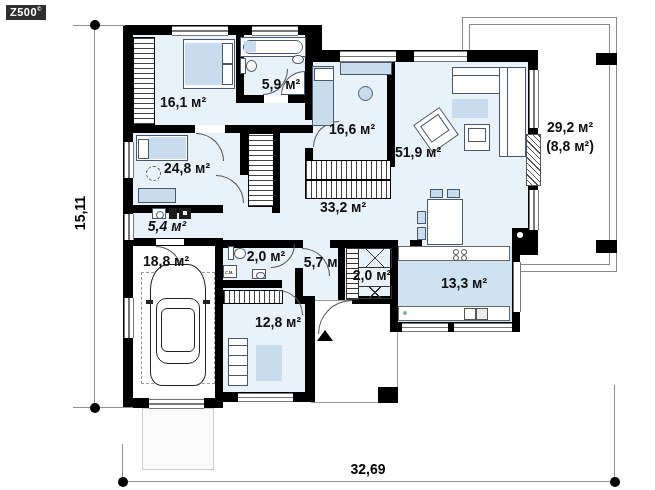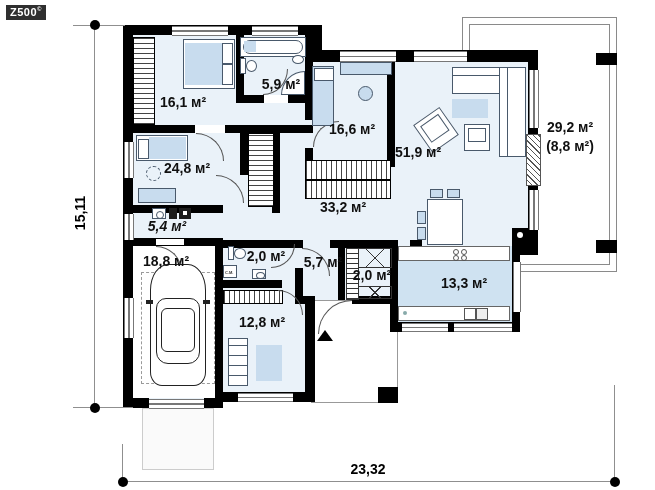--- a/index.html
+++ b/index.html
@@ -247,29 +247,29 @@
   <div class="lbl" style="left:570px;top:127px;">29,2 м²</div>
   <div class="lbl" style="left:570px;top:146px;">(8,8 м²)</div>
   <div class="lbl" style="left:187px;top:168px;">24,8 м²</div>
   <div class="lbl" style="left:343px;top:207px;">33,2 м²</div>
   <div class="lbl" style="left:167px;top:226px;font-style:italic;">5,4 м²</div>
   <div class="lbl" style="left:166px;top:261px;">18,8 м²</div>
   <div class="lbl" style="left:266px;top:256px;">2,0 м²</div>
   <div class="lbl" style="left:323px;top:262px;">5,7 м²</div>
   <div class="lbl" style="left:372px;top:275px;">2,0 м²</div>
   <div class="lbl" style="left:464px;top:283px;">13,3 м²</div>
-  <div class="lbl" style="left:262px;top:322px;">12,8 м²</div>
+  <div class="lbl" style="left:278px;top:322px;">12,8 м²</div>
 
   <div class="dline" style="left:94px;top:25px;width:1px;height:383px;"></div>
   <div class="dline" style="left:73px;top:25px;width:52px;height:1px;"></div>
   <div class="dline" style="left:73px;top:407px;width:60px;height:1px;"></div>
   <div class="dot" style="left:90px;top:20px;"></div>
   <div class="dot" style="left:90px;top:403px;"></div>
   <div class="dim" style="left:80px;top:213px;transform:translate(-50%,-50%) rotate(-90deg);">15,11</div>
 
   <div class="dline" style="left:123px;top:481px;width:492px;height:1px;"></div>
   <div class="dline" style="left:122px;top:444px;width:1px;height:38px;"></div>
   <div class="dline" style="left:614px;top:385px;width:1px;height:97px;"></div>
   <div class="dot" style="left:118px;top:477px;"></div>
   <div class="dot" style="left:610px;top:477px;"></div>
-  <div class="dim" style="left:368px;top:469px;transform:translate(-50%,-50%);">23,32</div>
+  <div class="dim" style="left:368px;top:469px;transform:translate(-50%,-50%);">32,69</div>
 
 </div>
 
 </body></html>

